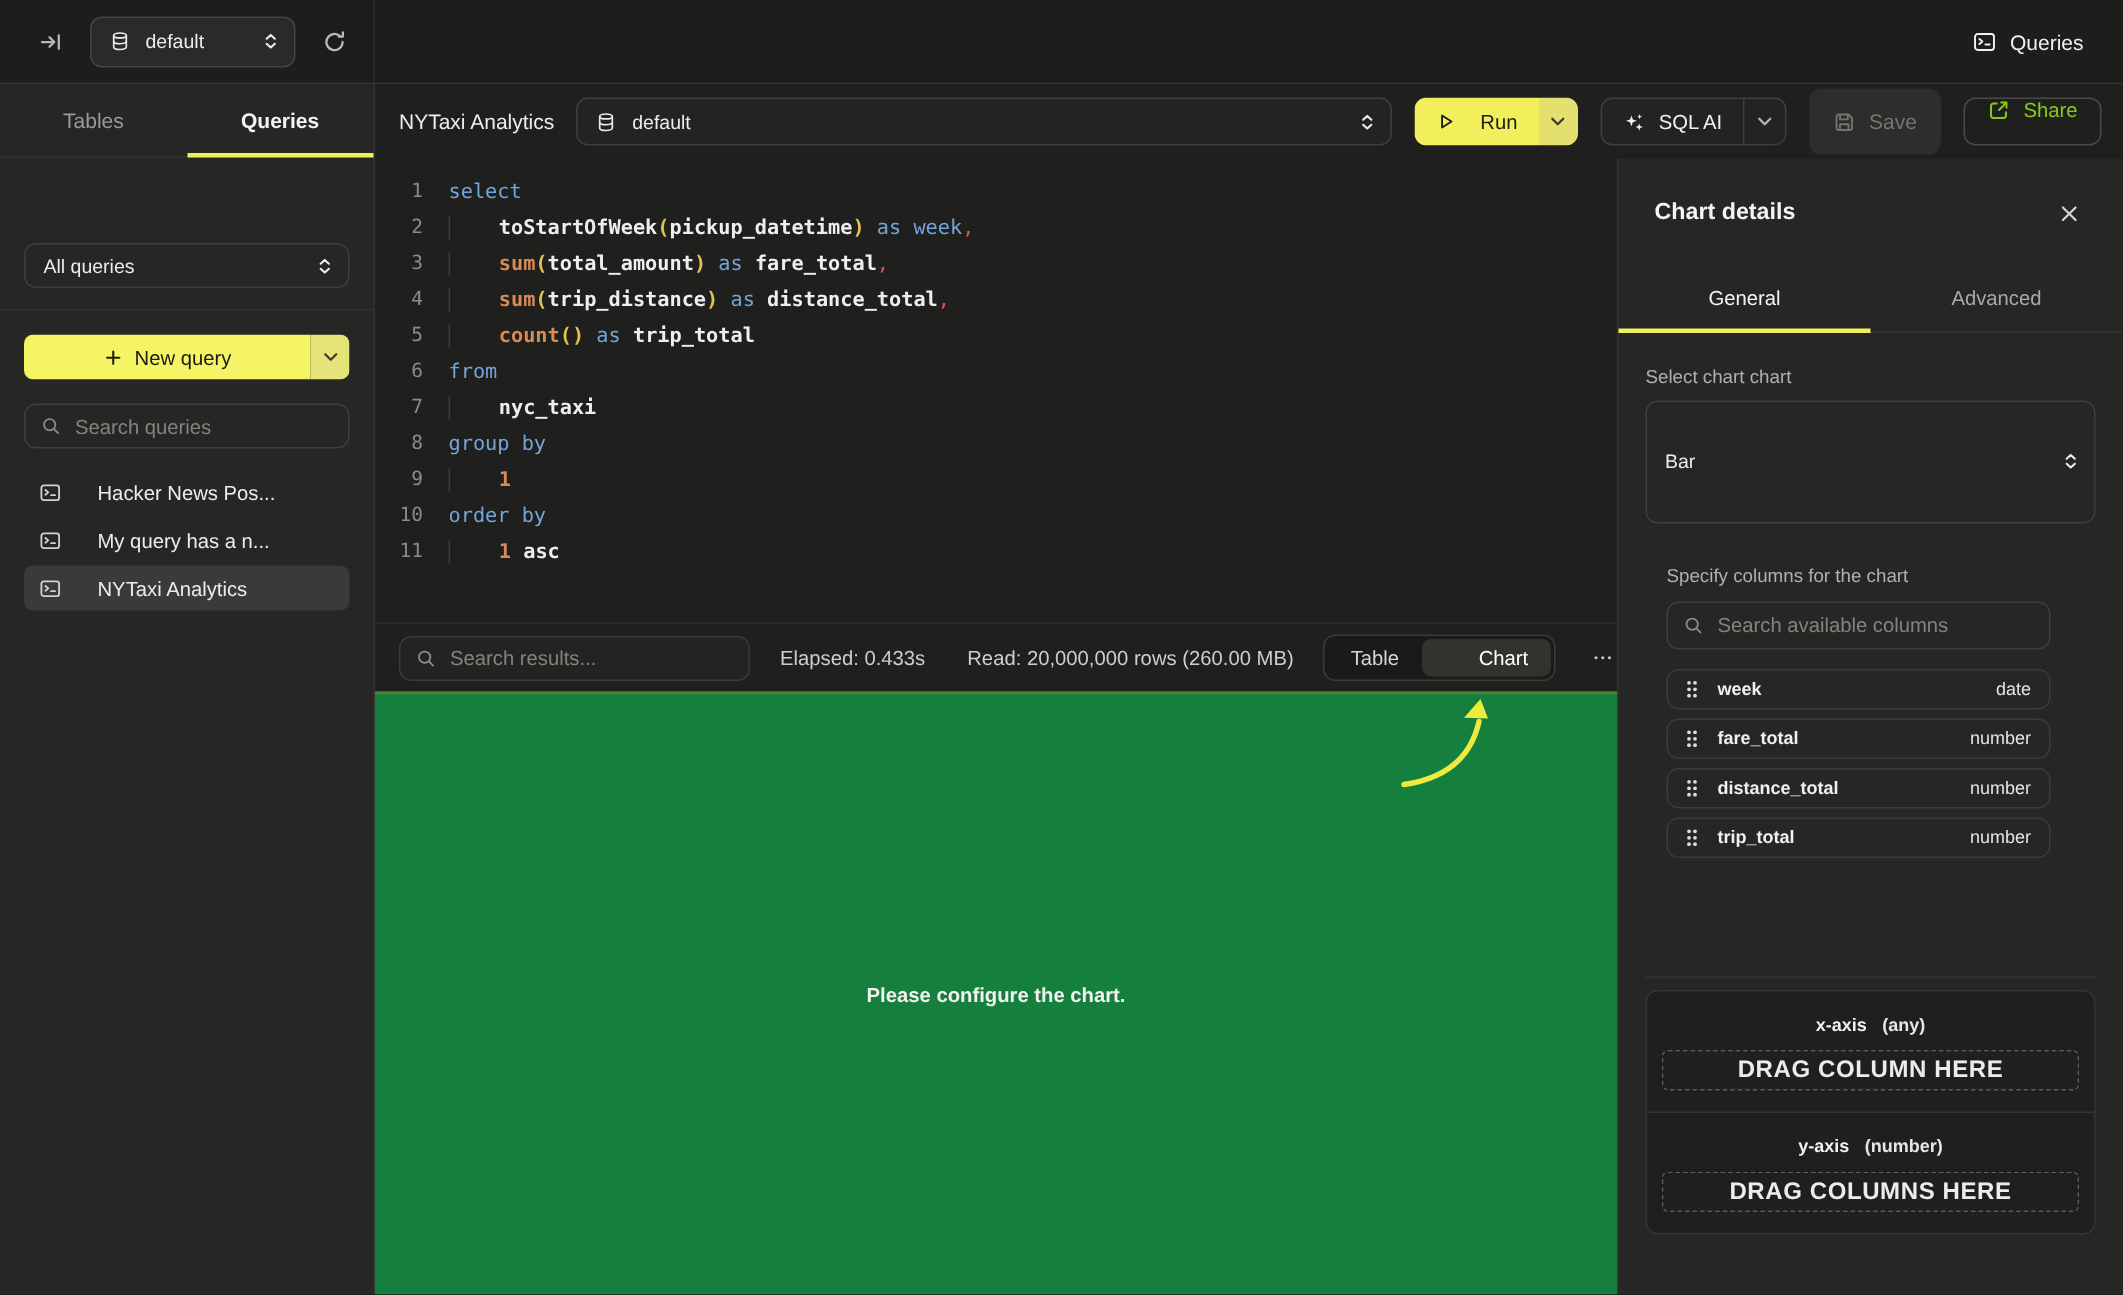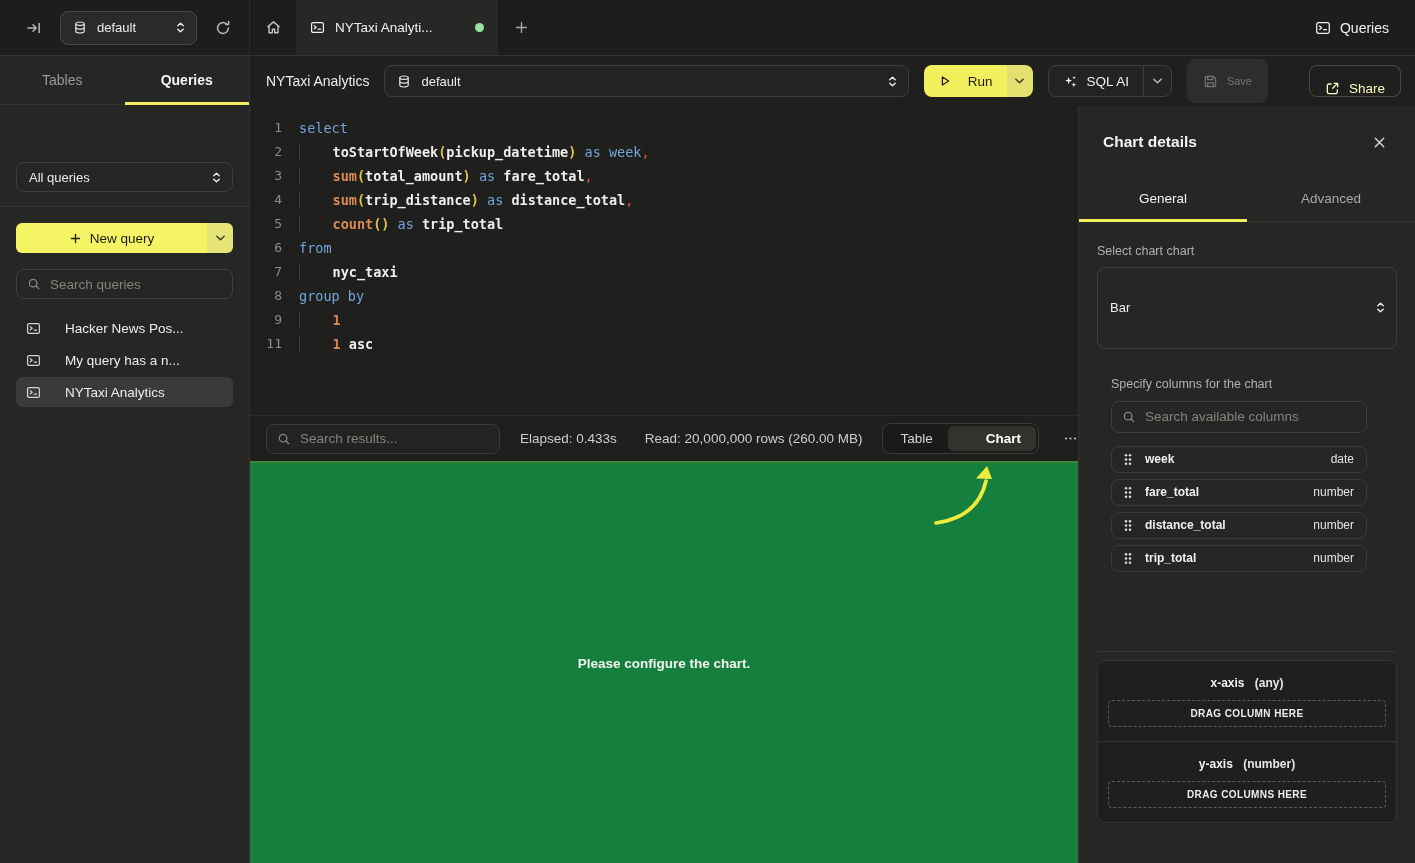--- a/index.html
+++ b/index.html
@@ -49,22 +49,22 @@
   
   .editor-header { height:50px; display:flex; align-items:center; padding:0 14px 0 16px; gap:15px; background:#1f1f1d; }
   .editor-title { font-size:14px; color:#ececea; margin-right:auto; }
   .hdr-select { width:167px; height:32px; background:#232321; border:1px solid #3e3e3c; }
   .run-btn { height:32px; width:109px; border-radius:8px; }
   .run-btn .btn-main { background:#f2ef5d; font-size:13.5px;gap:16px; }
   .run-btn .btn-caret { background:#e3e070; }
   .sqlai-btn { display:flex; align-items:stretch; height:32px; background:#232321; border:1px solid #3e3e3c; border-radius:8px; overflow:hidden; cursor:pointer; padding:0; }
   .sqlai-main { display:flex; align-items:center; gap:9px; padding:0 14px; color:#f0f0ee; font-size:13.5px; background:none; border:none; cursor:pointer; }
   .sqlai-caret { width:28px; display:flex; align-items:center; justify-content:center; color:#b9b9b7; border:none; border-left:1px solid #3e3e3c; background:none; cursor:pointer; }
-  .save-btn { height:44px; padding:12px 16px; display:flex; align-items:center; gap:9px; background:#2d2d2b; border:none; border-radius:8px; color:#757572; font-size:11px; cursor:default; }
-  .share-btn { height:32px; padding:0 15px; display:flex; align-items:flex-end; gap:9px; background:transparent; border:1px solid #4a4a48; border-radius:8px; color:#fef9c3; font-size:13.5px; cursor:pointer;margin-left:26px; }
+  .save-btn { height:44px; padding:12px 16px; display:flex; align-items:center; gap:9px; background:#2d2d2b; border:none; border-radius:8px; color:#757572; font-size:14px; cursor:default; }
+  .share-btn { height:32px; padding:0 15px; display:flex; align-items:flex-start; gap:9px; background:transparent; border:1px solid #4a4a48; border-radius:8px; color:#84cc16; font-size:13.5px; cursor:pointer; }
 
   
   .editor-row { flex:1; display:flex; min-height:0; }
   .editor-col { width:828px; flex:0 0 828px; display:flex; flex-direction:column; background:#1f1f1d; }
   .code-area { height:309px; flex:0 0 309px; padding-top:10px; overflow:hidden; font-family:"DejaVu Sans Mono","Liberation Mono",monospace; font-size:13.5px; }
   .code-line { display:flex; height:24px; line-height:24px; white-space:pre; }
   .ln { width:32px; flex:0 0 32px; text-align:right; color:#8b8b89; margin-right:17px; font-size:13px; }
   .tk-kw { color:#74a5da; }
   .tk-fn { color:#d98a55; font-weight:bold; }
   .tk-par { color:#e0c24e; font-weight:bold; }
@@ -74,21 +74,21 @@
   .tk-ind { border-left:1px solid #3c3c3a; }
   .tk-pl { color:#cfcfcd; }
 
   
   .results-bar { height:46px; flex:0 0 46px; display:flex; align-items:center; gap:20px; padding:0 16px; border-top:1px solid #2b2b29; }
   .results-bar .search-field { width:234px; flex:0 0 234px; background:#232321; border-color:#3a3a38; }
   .stat-text { font-size:13.5px; color:#cdcdcb; white-space:nowrap; }
   .stat-read { margin-left:8px; }
   .view-toggle { margin-left:auto; display:flex; background:#1a1a18; border:1px solid #3a3a38; border-radius:8px; padding:2px; }
   .view-seg { padding:5px 15px; border-radius:6px; font-size:13.5px; color:#d5d5d3; cursor:pointer; border:none; background:none; }
-  .view-seg.active { background:#32322f; color:#ffffff; font-weight:700;padding-left:38px; }
+  .view-seg.active { background:#32322f; color:#ffffff; font-weight:400;padding-left:38px; }
   .more-btn { color:#c6c6c4; margin-right:2px; }
 
   
   .chart-zone { flex:1; background:#15803d; border-top:2px solid #47873b; position:relative; display:flex; align-items:center; justify-content:center; }
   .chart-empty-msg { font-size:13.5px; font-weight:700; color:#f2f2f0; }
   .annot-arrow { position:absolute; left:676px; top:2px; }
 
   
   .details-panel { width:337px; flex:0 0 337px; background:#262624; border-left:1px solid #333331; display:flex; flex-direction:column; }
   .panel-header { height:72px; display:flex; align-items:center; justify-content:space-between; padding:0 24px; }
@@ -110,21 +110,21 @@
   .col-chip .col-name { font-size:12px; font-weight:700; color:#f0f0ee; }
   .col-chip .col-type { margin-left:auto; font-size:12px; color:#e4e4e2; }
   .panel-spacer { flex:1; }
   .panel-sep { border:none; border-top:1px solid #343432; margin:0 0 8px; }
   .axes-box { background:#201f1e; border:1px solid #343432; border-radius:8px; }
   .axis-section { padding:15px 10px 14px; }
   .axis-section + .axis-section { border-top:1px solid #343432; }
   .axis-title { text-align:center; font-size:12px; color:#f2f2f0; }
   .axis-title .axis-name { font-weight:700; }
   .axis-title .axis-hint { margin-left:7px; font-weight:600; color:#e6e6e4; }
-  .drop-zone { margin-top:10px; height:27px; border:1px dashed #5c5c5a; border-radius:4px; display:flex; align-items:center; justify-content:center; font-size:10px; font-weight:700; letter-spacing:.4px; color:#ececea; }
+  .drop-zone { margin-top:10px; height:27px; border:1px dashed #5c5c5a; border-radius:4px; display:flex; align-items:center; justify-content:center; font-size:16px; font-weight:700; letter-spacing:.4px; color:#ececea; }
 </style>
 </head>
 <body>
 
 <div class="topbar">
   <div class="topbar-left">
     <button class="icon-btn">
       <svg width="16" height="16" viewBox="0 0 16 16" fill="none" stroke="currentColor" stroke-width="1.5" stroke-linecap="round" stroke-linejoin="round">
           <path d="M2 8h8M7 4.8L10.2 8 7 11.2"></path>
           <path d="M13.2 3.5v9"></path>
@@ -145,44 +145,20 @@
           </svg>
       </span>
     </div>
     <button class="icon-btn">
       <svg width="16" height="16" viewBox="0 0 16 16" fill="none" stroke="currentColor" stroke-width="1.5" stroke-linecap="round">
           <path d="M13.4 8A5.4 5.4 0 1 1 11.7 4.1"></path>
           <path d="M13.6 1.6v2.8h-2.8" stroke-linejoin="round"></path>
         </svg>
     </button>
   </div>
-  <div class="tabstrip">
-    <button class="icon-btn home-btn">
-      <svg width="17" height="17" viewBox="0 0 16 16" fill="none" stroke="currentColor" stroke-width="1.3" stroke-linejoin="round">
-          <path d="M2.3 7.6 8 2.7l5.7 4.9"></path>
-          <path d="M3.8 6.7V13h3.1V9.6h2.2V13h3.1V6.7"></path>
-        </svg>
-    </button>
-    <div class="editor-tab">
-      <span class="q-icon">
-        <svg width="15" height="15" viewBox="0 0 16 16" fill="none" stroke="currentColor" stroke-width="1.3" stroke-linecap="round" stroke-linejoin="round">
-            <rect x="1.7" y="2.7" width="12.6" height="10.6" rx="1.8"></rect>
-            <path d="M4.6 6l2 1.7-2 1.7"></path>
-            <path d="M8.6 9.7h2.8"></path>
-          </svg>
-      </span>
-      <span>NYTaxi Analyti...</span>
-      <span class="dot"></span>
-    </div>
-    <button class="icon-btn new-tab-btn">
-      <svg width="15" height="15" viewBox="0 0 16 16" fill="none" stroke="currentColor" stroke-width="1.5" stroke-linecap="round">
-          <path d="M8 2.8v10.4M2.8 8h10.4"></path>
-        </svg>
-    </button>
-  </div>
   <div class="topbar-right">
     <button class="queries-link">
       <span>
         <svg width="16" height="16" viewBox="0 0 16 16" fill="none" stroke="currentColor" stroke-width="1.3" stroke-linecap="round" stroke-linejoin="round">
             <rect x="1.7" y="2.7" width="12.6" height="10.6" rx="1.8"></rect>
             <path d="M4.6 6l2 1.7-2 1.7"></path>
             <path d="M8.6 9.7h2.8"></path>
           </svg>
       </span>
       <span>Queries</span>
@@ -353,20 +329,21 @@
           <div>
               <div class="code-line"><span class="ln">1</span><span><span class="tk-kw">select</span></span></div>
               <div class="code-line"><span class="ln">2</span><span><span class="tk-ind">    </span><span class="tk-id">toStartOfWeek</span><span class="tk-par">(</span><span class="tk-id">pickup_datetime</span><span class="tk-par">)</span><span class="tk-pl"> </span><span class="tk-kw">as</span><span class="tk-pl"> </span><span class="tk-kw">week</span><span class="tk-cm">,</span></span></div>
               <div class="code-line"><span class="ln">3</span><span><span class="tk-ind">    </span><span class="tk-fn">sum</span><span class="tk-par">(</span><span class="tk-id">total_amount</span><span class="tk-par">)</span><span class="tk-pl"> </span><span class="tk-kw">as</span><span class="tk-pl"> </span><span class="tk-id">fare_total</span><span class="tk-cm">,</span></span></div>
               <div class="code-line"><span class="ln">4</span><span><span class="tk-ind">    </span><span class="tk-fn">sum</span><span class="tk-par">(</span><span class="tk-id">trip_distance</span><span class="tk-par">)</span><span class="tk-pl"> </span><span class="tk-kw">as</span><span class="tk-pl"> </span><span class="tk-id">distance_total</span><span class="tk-cm">,</span></span></div>
               <div class="code-line"><span class="ln">5</span><span><span class="tk-ind">    </span><span class="tk-fn">count</span><span class="tk-par">()</span><span class="tk-pl"> </span><span class="tk-kw">as</span><span class="tk-pl"> </span><span class="tk-id">trip_total</span></span></div>
               <div class="code-line"><span class="ln">6</span><span><span class="tk-kw">from</span></span></div>
               <div class="code-line"><span class="ln">7</span><span><span class="tk-ind">    </span><span class="tk-id">nyc_taxi</span></span></div>
               <div class="code-line"><span class="ln">8</span><span><span class="tk-kw">group by</span></span></div>
               <div class="code-line"><span class="ln">9</span><span><span class="tk-ind">    </span><span class="tk-num">1</span></span></div>
+              <div class="code-line"><span class="ln">10</span><span><span class="tk-kw">order by</span></span></div>
               <div class="code-line"><span class="ln">11</span><span><span class="tk-ind">    </span><span class="tk-num">1</span><span class="tk-pl"> </span><span class="tk-id">asc</span></span></div>
             </div>
         </div>
         <div class="results-bar">
           <div class="search-field">
             <span>
               <svg width="14" height="14" viewBox="0 0 16 16" fill="none" stroke="currentColor" stroke-width="1.4" stroke-linecap="round">
                   <circle cx="7" cy="7" r="4.3"></circle>
                   <path d="M10.3 10.3 13.4 13.4"></path>
                 </svg>

